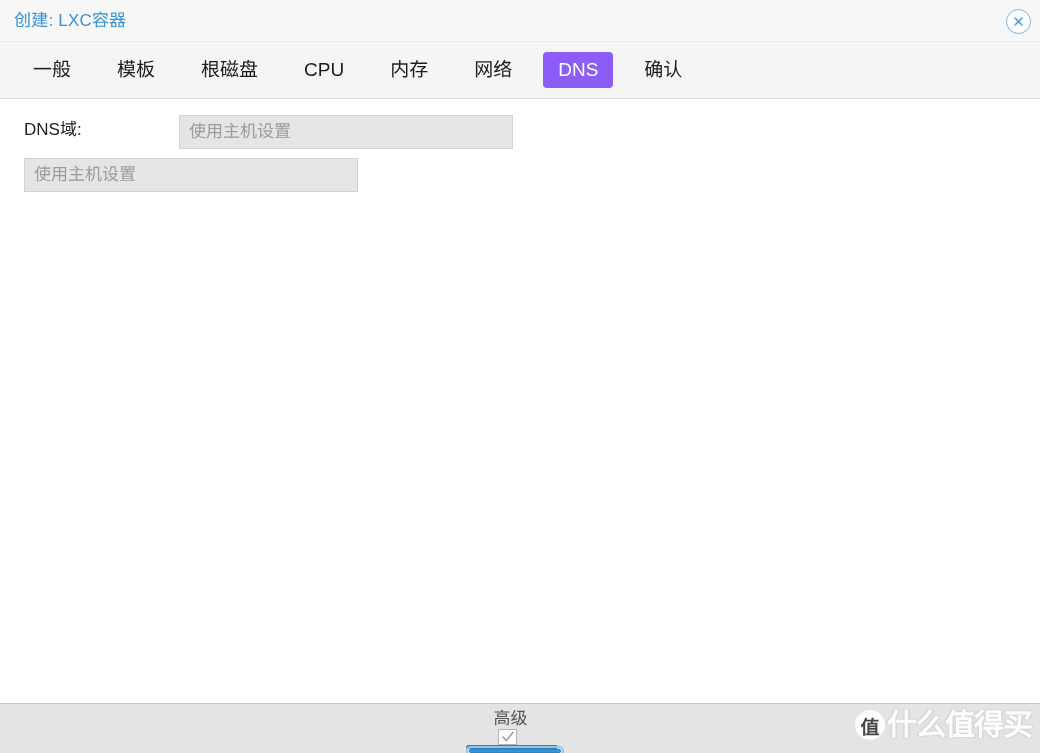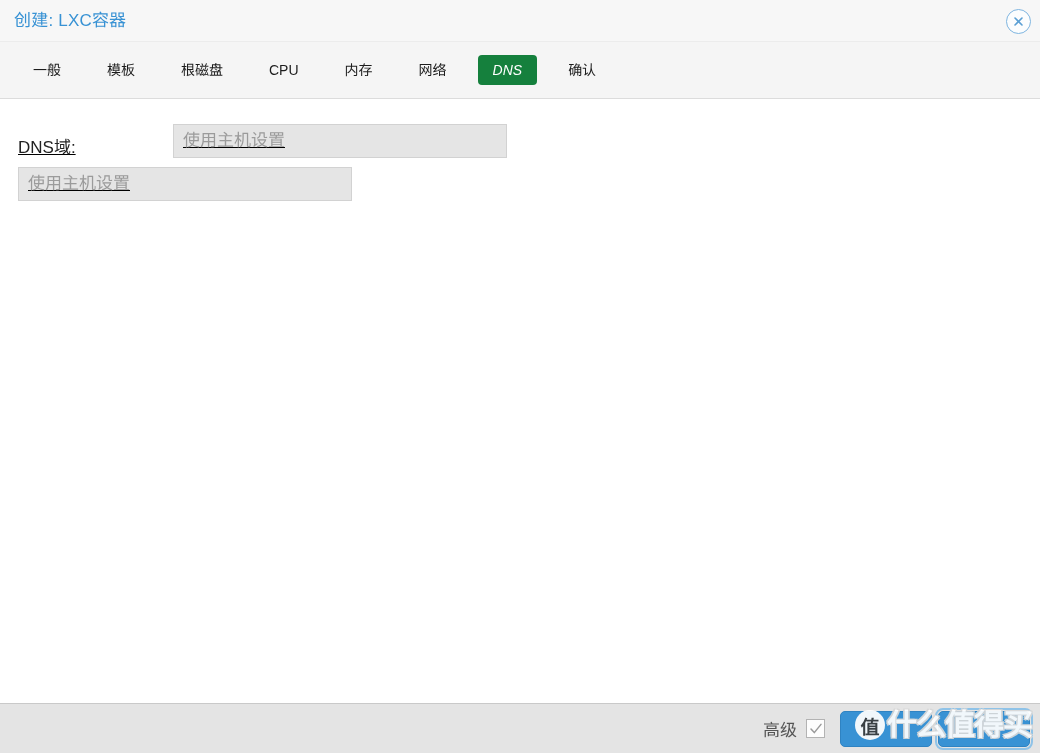--- a/index.html
+++ b/index.html
@@ -67,52 +67,50 @@
     min-height: 58px;
     background: #f5f5f5;
     border-bottom: 1px solid #dcdcdc;
     border-top: 1px solid #ececec;
     display: flex;
     align-items: center;
     padding-left: 18px;
     box-sizing: border-box;
   }
   .tab {
-    font-size: 14px;
+    font-size: 19px;
     color: #1c1c1c;
     padding: 7px 15px;
     margin-right: 16px;
     border-radius: 4px;
     cursor: pointer;
     line-height: 1.15;
     white-space: nowrap;
     background: transparent;
     user-select: none;
   }
   .tab.active {
-    background: #15803d;
+    background: #8b5cf6;
     color: #ffffff;
-    font-style: italic;
   }
 
   
   .content {
     flex: 1 1 auto;
     background: #ffffff;
     padding: 16px 0 0 0;
     box-sizing: border-box;
     position: relative;
   }
   .form-row {
     display: flex;
-    align-items: flex-end;
+    align-items: flex-start;
     height: 43px;
-    padding-left: 18px;
-    box-sizing: border-box;
-    text-decoration: underline;
+    padding-left: 24px;
+    box-sizing: border-box;
   }
   .form-label {
     width: 155px;
     flex: 0 0 155px;
     font-size: 17px;
     color: #222222;
     white-space: nowrap;
   }
   .form-input {
     width: 334px;
@@ -137,20 +135,21 @@
     height: 50px;
     min-height: 50px;
     background: #e4e4e4;
     border-top: 1px solid #c9c9c9;
     display: flex;
     align-items: center;
     justify-content: flex-end;
     padding-right: 10px;
     box-sizing: border-box;
     position: relative;
+    flex-direction: column;
   }
   .adv-label {
     font-size: 17px;
     color: #555555;
     margin-right: 9px;
     white-space: nowrap;
   }
   .adv-checkbox {
     width: 19px;
     height: 19px;

